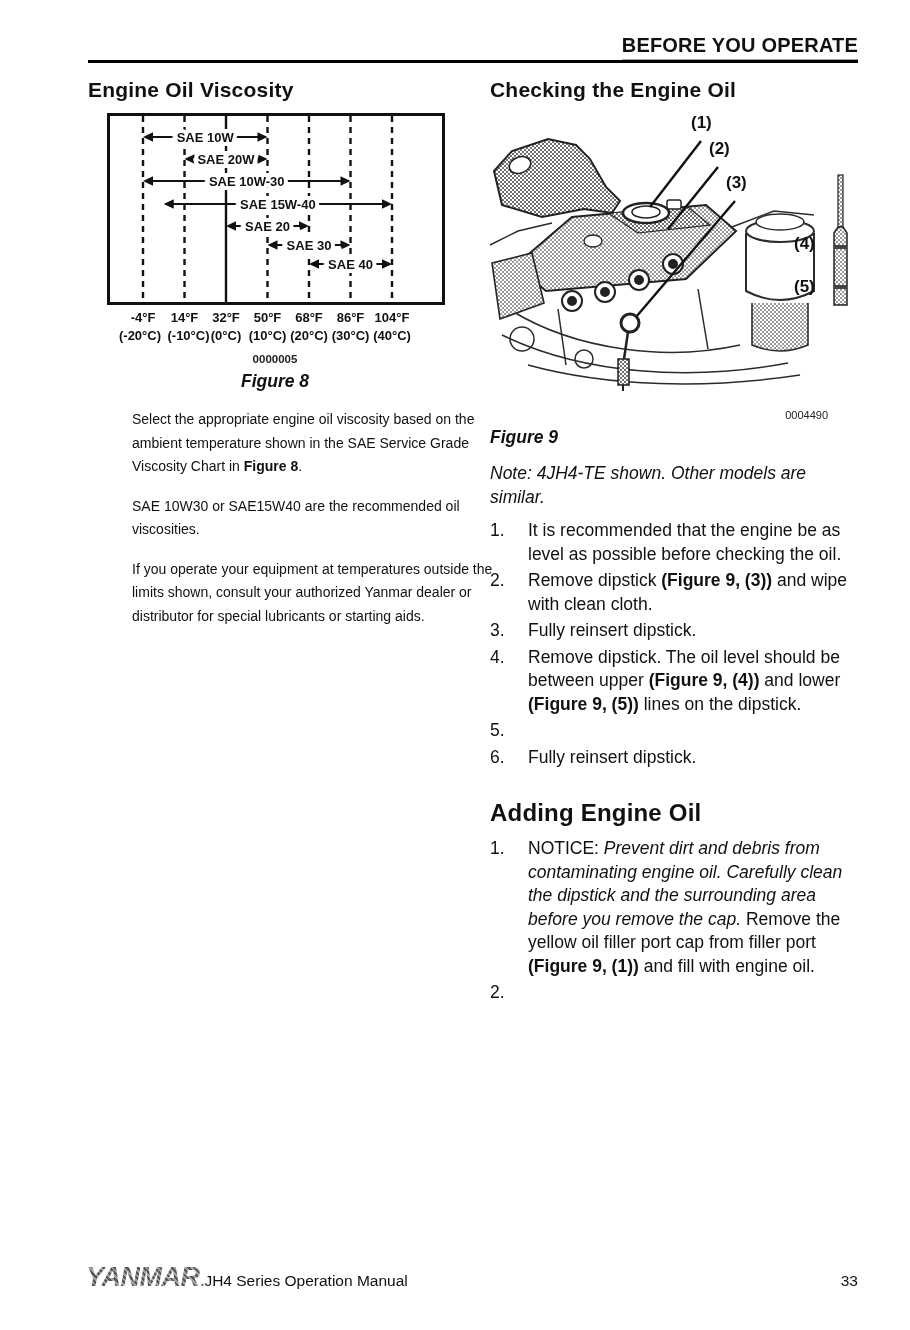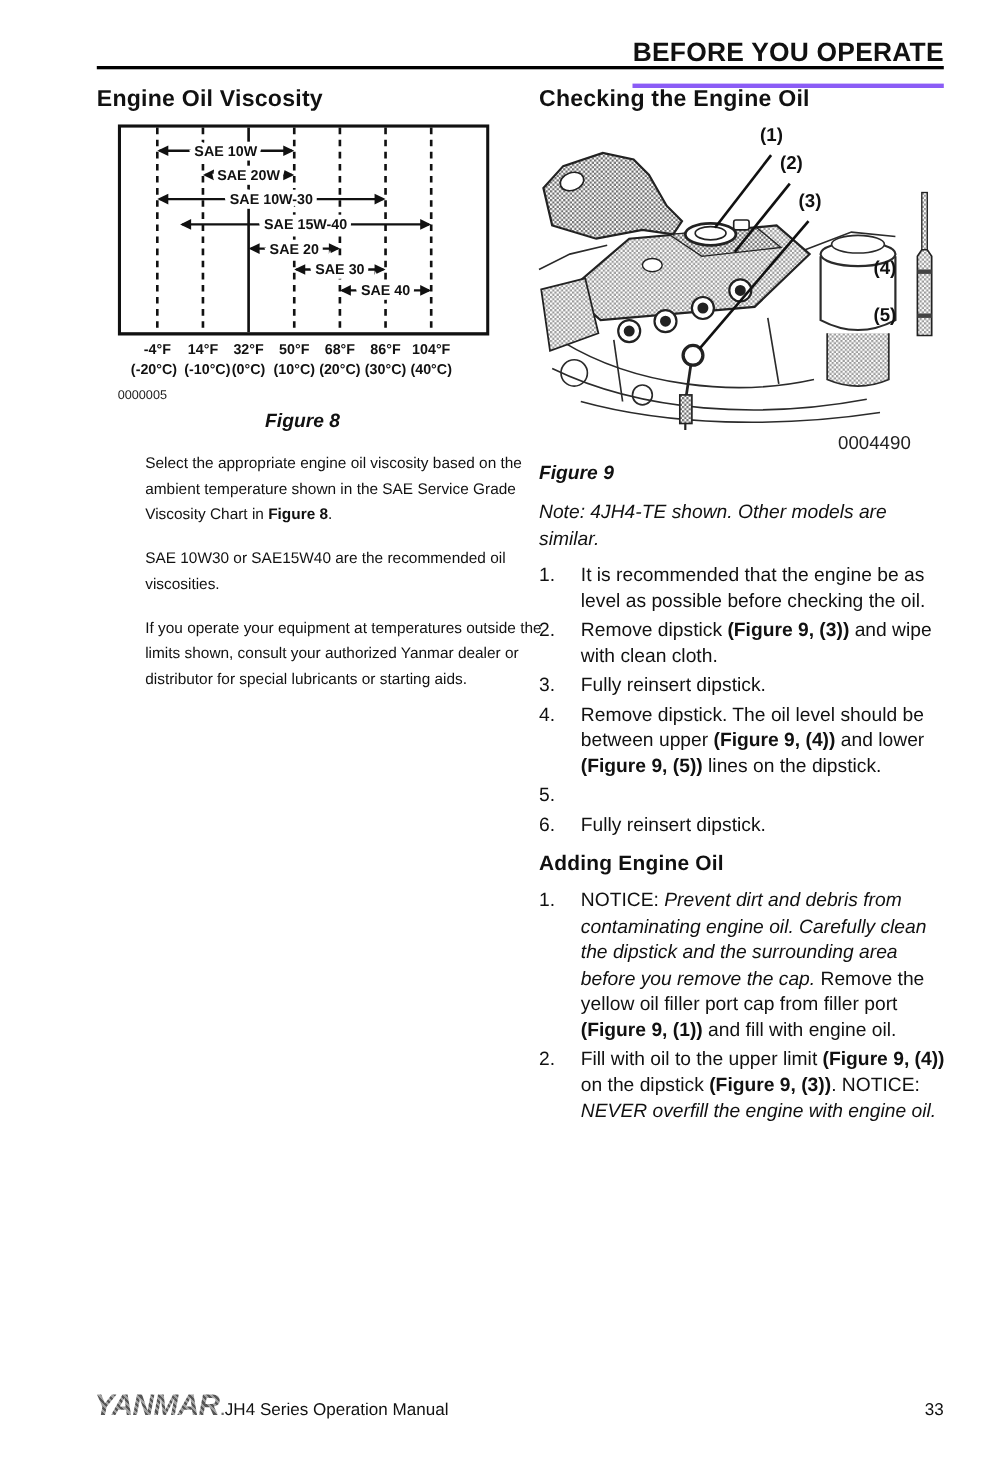--- a/index.html
+++ b/index.html
@@ -4,48 +4,48 @@
 <style>
   * { margin:0; padding:0; box-sizing:border-box; }
   html,body { background:#e8e8e8; }
   body { font-family:"Liberation Sans", sans-serif; color:#111; }
   #page {
     position:relative; width:910px; height:1330px; background:#fff; margin:0 auto;
     overflow:hidden;
   }
   
   .hdr-title {
-    position:absolute; top:34px; right:52px; font-size:24px; font-weight:800;
-    letter-spacing:0.2px; border-bottom:4px solid #8b5cf6; padding-bottom:14px;
+    position:absolute; top:34px; right:52px; font-size:20px; font-weight:800;
+    letter-spacing:0.2px; border-bottom:4px solid #a3a3a3; padding-bottom:2px;
   }
   .hdr-rule { position:absolute; top:60px; left:88px; right:52px; border-top:3px solid #000; }
   
   .col { position:absolute; top:78px; }
   .col-left  { left:88px;  width:370px; }
   .col-right { left:490px; width:372px; }
   h2.sec { font-size:21px; font-weight:700; letter-spacing:0.2px; margin-bottom:11px; }
   
   .chart-wrap { margin-left:19px; width:338px; }
-  .fig-code { margin-left:19px; width:336px; text-align:left; font-size:11.5px; color:#222; margin-top:1px; }
+  .fig-code { margin-left:19px; width:336px; text-align:center; font-size:11.5px; color:#222; margin-top:1px;font-weight:bold; }
   .fig-caption { margin-left:19px; width:336px; text-align:center; font-size:17.5px; font-weight:700; font-style:italic; margin-top:6px; }
   .para { font-size:14px; line-height:23.5px; margin-top:16px; width:370px;margin-left:44px; }
   .seg-b { font-weight:700; }
   .seg-i { font-style:italic; }
   
   .fig9 { position:relative; width:382px; height:278px; margin-top:5px; margin-left:-2px; }
   .fig9 svg { position:absolute; left:0; top:0; }
   .callout { position:absolute; font-size:17px; font-weight:700; color:#111; white-space:nowrap; }
-  .fig9-code { text-align:right; padding-right:34px; font-size:17px; color:#222; margin-top:2px; }
+  .fig9-code { text-align:right; padding-right:34px; font-size:11px; color:#222; margin-top:18px; }
   .fig9-caption { width:348px; font-size:17.5px; font-weight:700; font-style:italic; margin-top:6px; }
   .note { font-size:17.5px; line-height:23.5px; font-style:italic; margin-top:14px; }
   .steps { margin-top:10px; }
   .step { display:flex; margin-bottom:3px; }
   .step-num { width:38px; flex:none; font-size:17.5px; line-height:23.5px; }
   .step-text { width:332px; font-size:17.5px; line-height:23.5px; }
-  h3.sec2 { font-size:19px; font-weight:700; margin-top:14px; margin-bottom:8px; letter-spacing:0.2px; }
+  h3.sec2 { font-size:24px; font-weight:700; margin-top:30px; margin-bottom:8px; letter-spacing:0.2px; }
   
   .footer { position:absolute; left:86px; right:52px; top:1264px; display:flex; align-items:baseline; }
   .logo {
     font-size:27px; font-weight:900; font-style:italic; letter-spacing:-0.5px;
     color:#6e6e6e; line-height:1;
   }
   @supports ((-webkit-background-clip: text) or (background-clip: text)) {
     .logo {
       background:repeating-linear-gradient(45deg,#565656 0 2px,#a2a2a2 2px 4px);
       -webkit-background-clip:text; background-clip:text; color:transparent;
@@ -269,21 +269,20 @@
       </div>
 
     <h3 class="sec2">Adding Engine Oil</h3>
     <div class="steps" id="adding-steps">
         <div class="step">
           <div class="step-num">1.</div>
           <div class="step-text"><span>NOTICE: </span><span class="seg-i">Prevent dirt and debris from contaminating engine oil. Carefully clean the dipstick and the surrounding area before you remove the cap.</span><span> Remove the yellow oil filler port cap from filler port </span><span class="seg-b">(Figure 9, (1))</span><span> and fill with engine oil.</span></div>
         </div>
         <div class="step">
           <div class="step-num">2.</div>
-          <div class="step-text"><span>Fill with oil to the upper limit </span><span class="seg-b">(Figure 9, (4))</span><span> on the dipstick </span><span class="seg-b">(Figure 9, (3))</span><span>. NOTICE: </span><span class="seg-i">NEVER overfill the engine with engine oil.</span></div>
         </div>
       </div>
   </div>
 
   <div class="footer">
     <span class="logo">YANMAR</span>
       <span class="logo-mark">.</span>
     <span class="manual-title">JH4 Series Operation Manual</span>
     <span class="page-num">33</span>
   </div>

